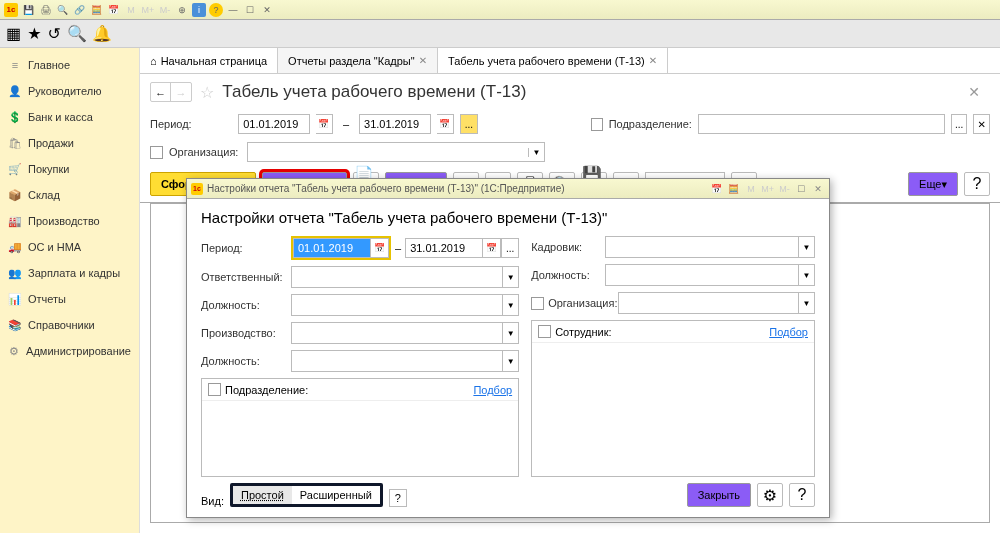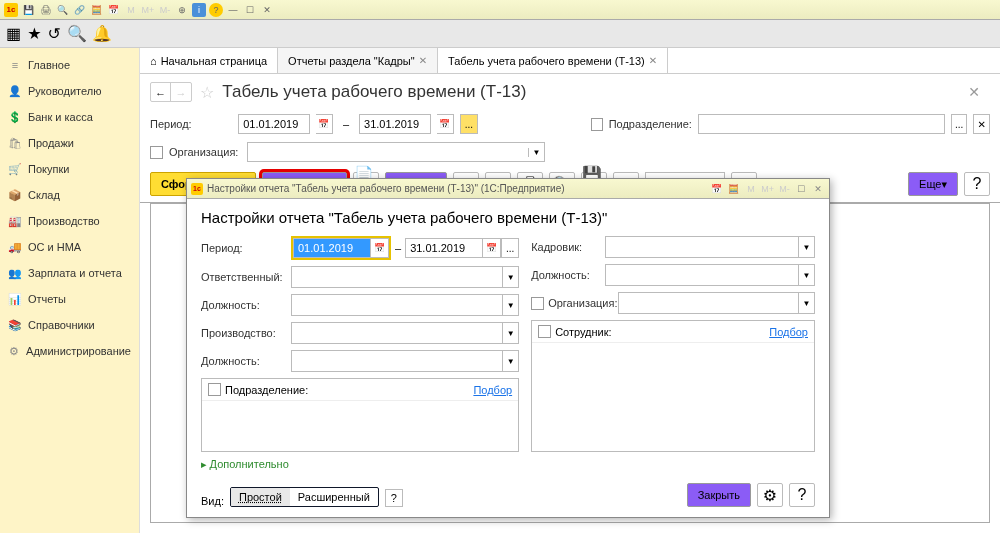--- a/index.html
+++ b/index.html
@@ -62,21 +62,21 @@
 .dlg-combo { flex: 1; height: 22px; border: 1px solid #bbb; display: flex; }
 .dlg-combo .ci { flex: 1; }
 .dlg-combo .ca { width: 16px; border-left: 1px solid #bbb; display: flex; align-items: center; justify-content: center; font-size: 8px; cursor: pointer; }
 .date-group { display: flex; border: 2px solid #e6c200; }
 .dlg-list { flex: 1; border: 1px solid #bbb; background: #fff; }
 .dlg-list-header { display: flex; align-items: center; padding: 4px 6px; font-size: 11px; border-bottom: 1px solid #eee; }
 .link { color: #1a73e8; text-decoration: underline; cursor: pointer; margin-left: auto; font-size: 11px; }
 .dlg-more { color: #2e8b2e; font-size: 11px; padding: 6px 0; cursor: pointer; }
 .dlg-more::before { content: "▸ "; color: #2e8b2e; }
 .dlg-footer { display: flex; align-items: flex-end; padding: 6px 0 0 0; gap: 6px; }
-.view-toggle { display: flex; border: 1px solid #0f172a; border-radius: 2px; overflow: hidden; }
+.view-toggle { display: flex; border: 3px solid #0f172a; border-radius: 2px; overflow: hidden; }
 .view-toggle span { padding: 3px 8px; font-size: 11px; cursor: pointer; }
 .view-toggle span.active { background: #e8e8e8; text-decoration: underline dotted; }
 </style>
 </head>
 <body>
 
 <div class="titlebar">
   <div class="logo">1c</div>
   <div class="win-icons">
     <span>💾</span>
@@ -135,21 +135,21 @@
     <div class="sidebar-item">
         <span class="sicon">🏭</span>
         <span>Производство</span>
       </div>
     <div class="sidebar-item">
         <span class="sicon">🚚</span>
         <span>ОС и НМА</span>
       </div>
     <div class="sidebar-item">
         <span class="sicon">👥</span>
-        <span>Зарплата и отчета</span>
+        <span>Зарплата и кадры</span>
       </div>
     <div class="sidebar-item">
         <span class="sicon">📊</span>
         <span>Отчеты</span>
       </div>
     <div class="sidebar-item">
         <span class="sicon">📚</span>
         <span>Справочники</span>
       </div>
     <div class="sidebar-item">
@@ -325,21 +325,20 @@
           </div>
         <div class="dlg-list" style="flex:1">
           <div class="dlg-list-header">
             <span class="checkbox"></span>
             <span style="margin-left:4px">Сотрудник:</span>
             <span class="link">Подбор</span>
           </div>
         </div>
       </div>
     </div>
-    <div class="dlg-more">Дополнительно</div>
     <div class="dlg-footer">
       <span style="font-size:11px">Вид:</span>
       <div class="view-toggle">
         <span class="active">Простой</span>
         <span>Расширенный</span>
       </div>
       <span style="font-size:11px;border:1px solid #bbb;padding:2px 5px;cursor:pointer">?</span>
       <span class="spacer"></span>
       <button class="btn">Закрыть</button>
       <span class="icon-btn">⚙</span>

